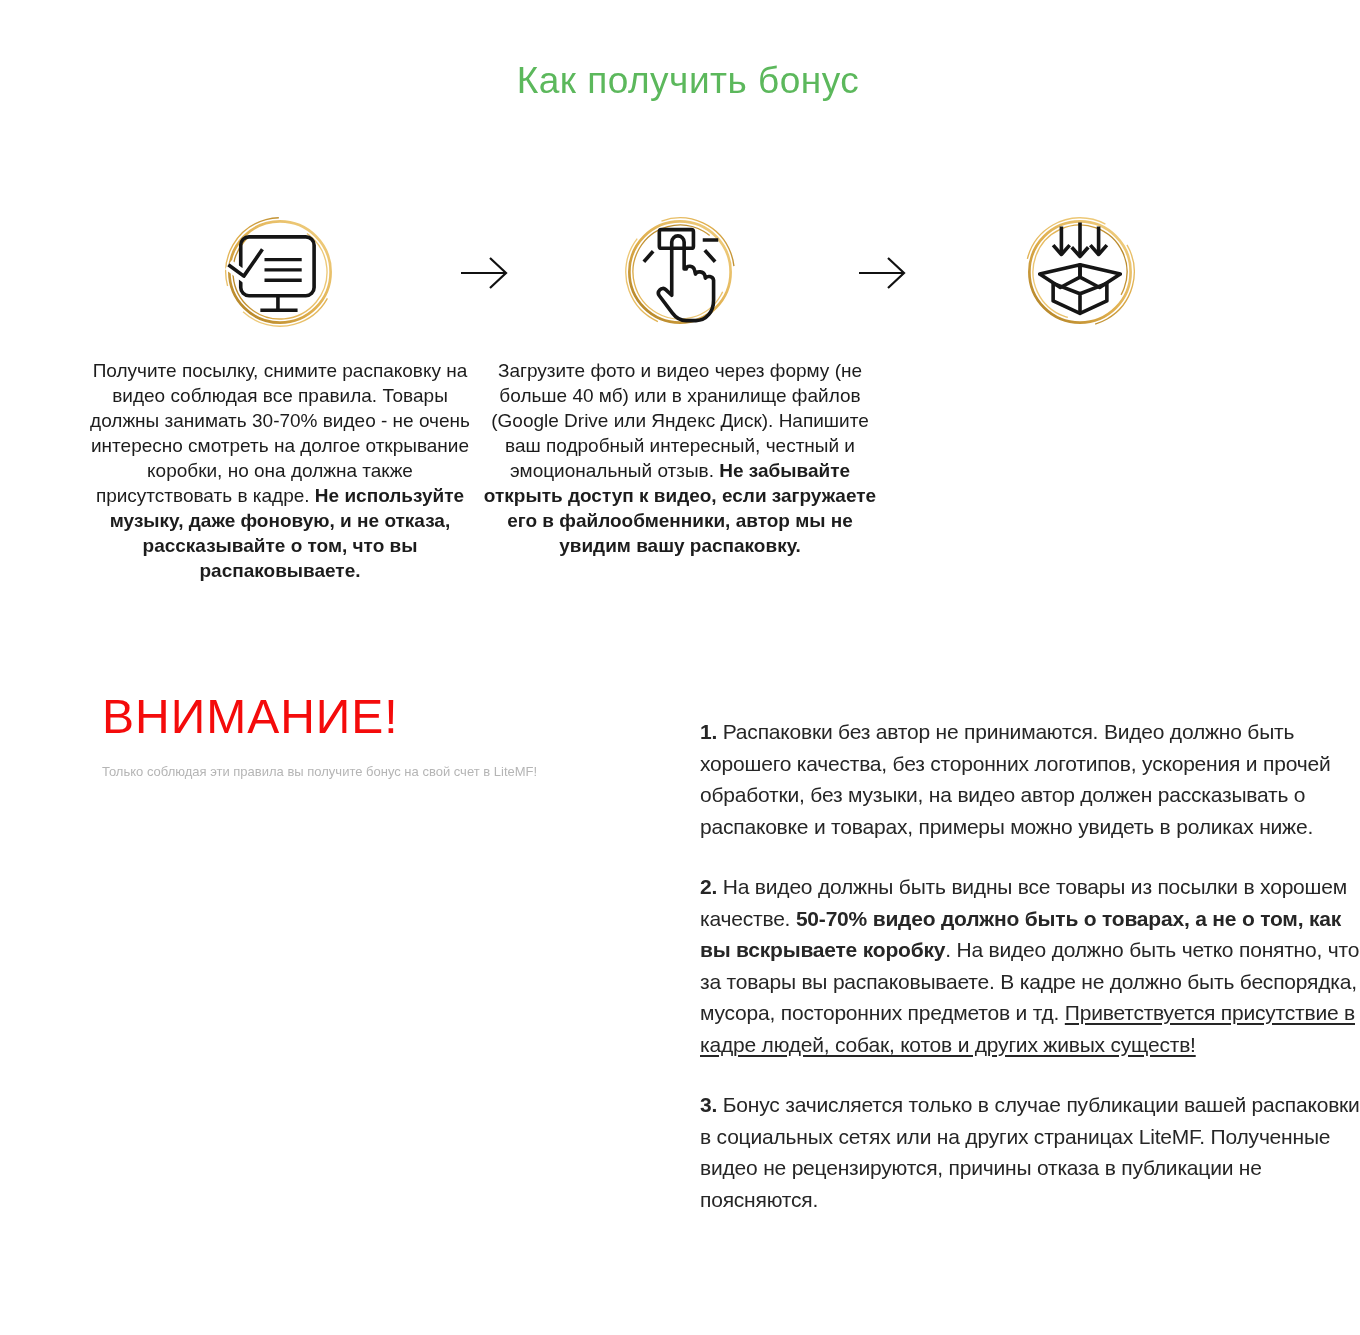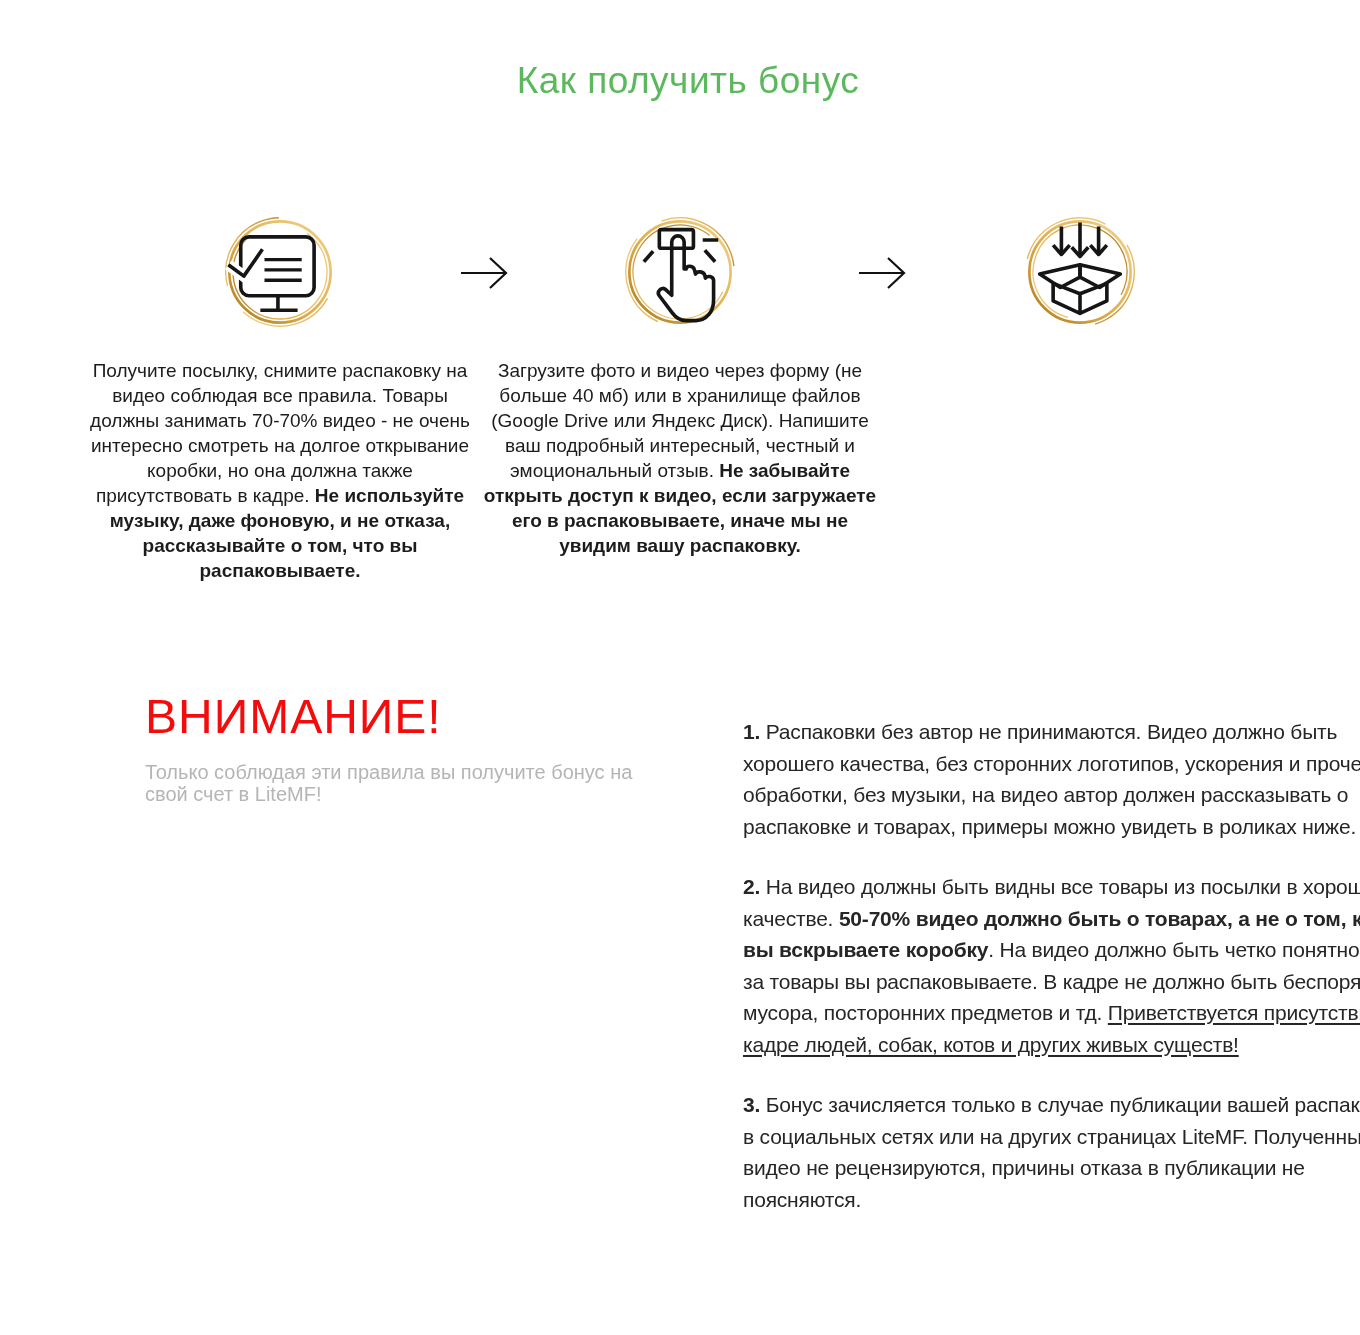--- a/index.html
+++ b/index.html
@@ -59,32 +59,31 @@
   
   .rules-section {
     display: flex;
     margin-top: 105px;
     align-items: flex-start;
   }
   .rules-left {
     padding-left: 102px;
     width: 500px;
     flex: none;
-    margin-left: 43px;
   }
   .rules-heading {
     margin: 0;
     font-size: 48px;
     line-height: 57px;
     font-weight: 300;
     letter-spacing: 1px;
   }
   .rules-subtitle {
     margin: 16px 0 0 0;
-    font-size: 20px;
+    font-size: 13px;
     line-height: 22px;
     color: #b5b5b5;
     font-weight: 400;
   }
   .rules-right {
     margin-left: 98px;
     width: 672px;
     flex: none;
     padding-top: 28px;
   }
@@ -130,42 +129,42 @@
         <circle cx="60" cy="60" r="52.5" stroke="url(#gold)" stroke-width="1.3" stroke-dasharray="95 110" transform="rotate(165 60 60)"></circle>
       </g>
       <g class="glyph">
         <rect x="22" y="26" width="71" height="57" rx="8"></rect>
         <path d="M58 83 v13 M41 97 h36"></path>
         <path d="M45 48 h36 M45 58 h36 M45 68 h36" stroke-width="3.2"></path>
       </g>
       <path d="M10 53 L25 64 L43 38" stroke="#ffffff" stroke-width="11" fill="none"></path>
       <path d="M10 53 L25 64 L43 38" class="glyph"></path>
     </svg>
-    <p class="step-text"><span class="part-regular">Получите посылку, снимите распаковку на видео соблюдая все правила. Товары должны занимать 70-70% видео - не очень интересно смотреть на долгое открывание коробки, но она должна также присутствовать в кадре. </span><span class="part-bold">Не используйте музыку, даже фоновую, и не отказа, рассказывайте о том, что вы распаковываете.</span></p>
+    <p class="step-text"><span class="part-regular">Получите посылку, снимите распаковку на видео соблюдая все правила. Товары должны занимать 30-70% видео - не очень интересно смотреть на долгое открывание коробки, но она должна также присутствовать в кадре. </span><span class="part-bold">Не используйте музыку, даже фоновую, и не отказа, рассказывайте о том, что вы распаковываете.</span></p>
   </div>
 
   <div class="step">
     <svg class="step-icon" width="124" height="124" viewBox="0 0 120 120">
       <g fill="none">
         <circle cx="60" cy="60" r="49" stroke="url(#gold)" stroke-width="2.6"></circle>
         <circle cx="60" cy="60" r="45.5" stroke="url(#gold)" stroke-width="1.3" stroke-dasharray="150 60" transform="rotate(120 60 60)"></circle>
         <circle cx="60" cy="60" r="52.5" stroke="url(#gold)" stroke-width="1.3" stroke-dasharray="95 110" transform="rotate(250 60 60)"></circle>
       </g>
       <g class="glyph">
         <rect x="40" y="19" width="33" height="18" rx="2"></rect>
         <path d="M25 50 L34 40"></path>
         <path d="M82 29 h15 M84 39 l10 11"></path>
       </g>
       <path class="glyph" fill="#ffffff" d="M52 68 L52 31 C52 27.7 54.7 25 58 25 C61.3 25 64 27.7 64 31 L64 57
                L66 57 C66.5 53.5 73 53.5 74 58 L75 62 C76.2 58.8 83 59.2 84 63.2
                L84.6 66 C86.2 63.2 92 64 92.5 68 L92.5 87 C92.5 98.5 85.5 107 75.5 107
                L66 107 C60 107 56 104.2 52.5 99.5 L40 83 C37 79 42.5 73.5 46.2 77
                L52 82.5 Z"></path>
     </svg>
-    <p class="step-text"><span class="part-regular">Загрузите фото и видео через форму (не больше 40 мб) или в хранилище файлов (Google Drive или Яндекс Диск). Напишите ваш подробный интересный, честный и эмоциональный отзыв. </span><span class="part-bold">Не забывайте открыть доступ к видео, если загружаете его в распаковываете, иначе мы не увидим вашу распаковку.</span></p>
+    <p class="step-text"><span class="part-regular">Загрузите фото и видео через форму (не больше 40 мб) или в хранилище файлов (Google Drive или Яндекс Диск). Напишите ваш подробный интересный, честный и эмоциональный отзыв. </span><span class="part-bold">Не забывайте открыть доступ к видео, если загружаете его в файлообменники, автор мы не увидим вашу распаковку.</span></p>
   </div>
 
   <div class="step">
     <svg class="step-icon" width="124" height="124" viewBox="0 0 120 120">
       <g fill="none">
         <circle cx="60" cy="60" r="49" stroke="url(#gold)" stroke-width="2.6"></circle>
         <circle cx="60" cy="60" r="45.5" stroke="url(#gold)" stroke-width="1.3" stroke-dasharray="150 60" transform="rotate(200 60 60)"></circle>
         <circle cx="60" cy="60" r="52.5" stroke="url(#gold)" stroke-width="1.3" stroke-dasharray="95 110" transform="rotate(330 60 60)"></circle>
       </g>
       <g class="glyph" stroke-width="3.2">

